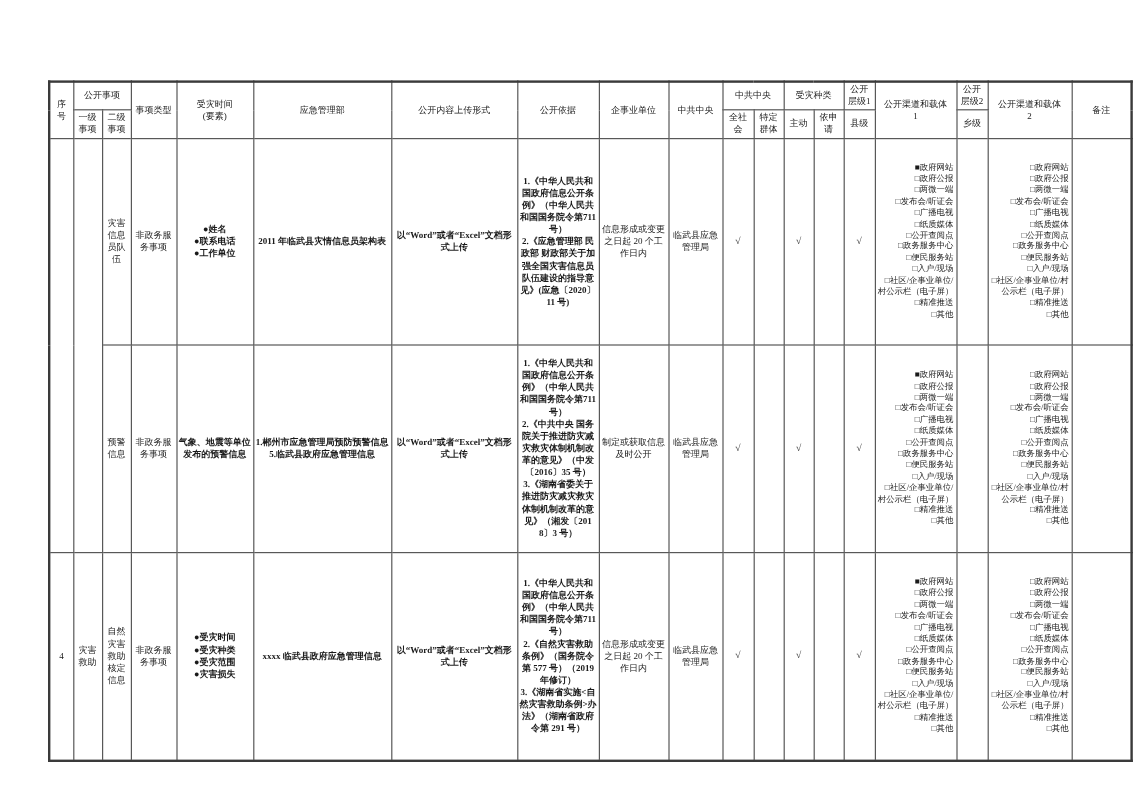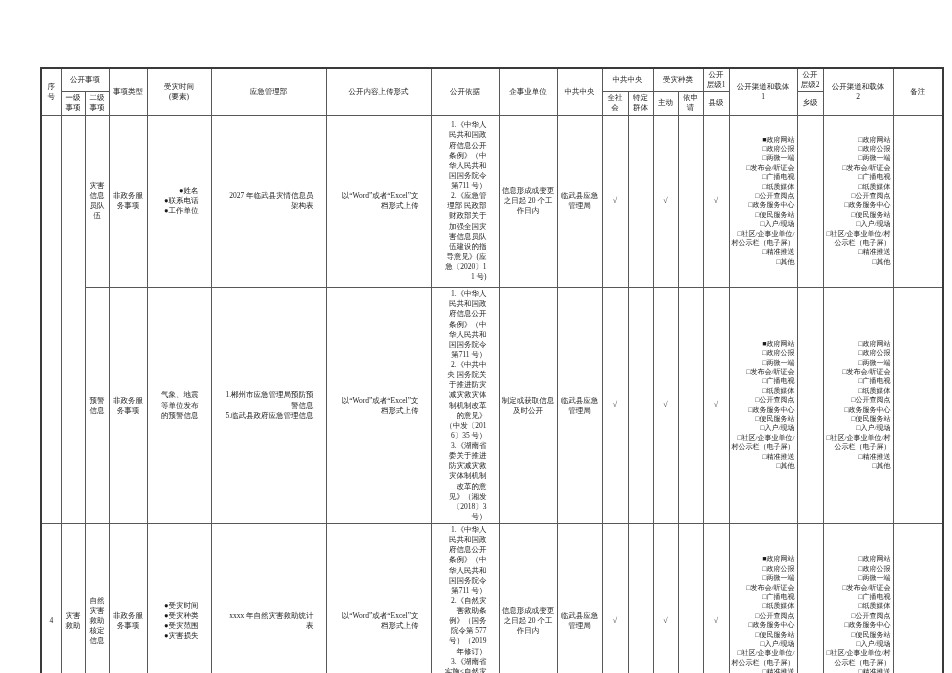--- a/index.html
+++ b/index.html
@@ -1,21 +1,21 @@
 <!DOCTYPE html>
 <html><head>
 <meta charset="utf-8">
 <style>
   html,body{margin:0;padding:0;background:#ffffff;}
   body{width:952px;height:673px;font-family:"Liberation Serif","DejaVu Serif",serif;color:#1a1a1a;}
   .page{position:relative;width:952px;height:673px;background:#ffffff;overflow:hidden;}
   table.disclosure{position:absolute;left:40px;top:67px;width:902px;border-collapse:collapse;table-layout:fixed;border:2px solid #3a3a3a;}
   td{border:1px solid #585858;padding:1px 2px;font-size:7.5px;line-height:1.35;text-align:center;vertical-align:middle;white-space:pre-wrap;overflow:hidden;word-break:break-all;}
   td.hdr{font-size:7.5px;}
-  td.left{text-align:right;padding:1px 12px;}
+  td.left{text-align:center;padding:1px 1px;font-weight:bold;}
   td.channels{font-size:7px;line-height:9.4px;text-align:right;padding:20px 2px;vertical-align:middle;}
   .ch-line{white-space:normal;word-break:break-all;}
   td.check{font-size:8px;color:#333;}
 </style>
 </head>
 <body>
 
 <div class="page">
   <table class="disclosure">
     <colgroup>
@@ -86,21 +86,21 @@
       <td rowspan="2"></td>
       <td rowspan="2"></td>
       <td>灾害
 信息
 员队
 伍</td>
       <td>非政务服务事项</td>
       <td class="left">●姓名
 ●联系电话
 ●工作单位</td>
-      <td class="left">2027 年临武县灾情信息员架构表</td>
+      <td class="left">2011 年临武县灾情信息员架构表</td>
       <td class="left">以“Word”或者“Excel”文档形式上传</td>
       <td class="left">1.《中华人民共和国政府信息公开条例》（中华人民共和国国务院令第711 号）
 2.《应急管理部 民政部 财政部关于加强全国灾害信息员队伍建设的指导意见》(应急〔2020〕11 号)</td>
       <td>信息形成或变更之日起 20 个工作日内</td>
       <td>临武县应急管理局</td>
       <td class="check">√</td>
       <td class="check"></td>
       <td class="check">√</td>
       <td class="check"></td>
       <td class="check">√</td>
@@ -141,21 +141,21 @@
       <td>自然
 灾害
 救助
 核定
 信息</td>
       <td>非政务服务事项</td>
       <td class="left">●受灾时间
 ●受灾种类
 ●受灾范围
 ●灾害损失</td>
-      <td class="left">xxxx 年自然灾害救助统计表</td>
+      <td class="left">xxxx 临武县政府应急管理信息</td>
       <td class="left">以“Word”或者“Excel”文档形式上传</td>
       <td class="left">1.《中华人民共和国政府信息公开条例》（中华人民共和国国务院令第711 号）
 2.《自然灾害救助条例》（国务院令第 577 号）（2019 年修订）
 3.《湖南省实施&lt;自然灾害救助条例&gt;办法》（湖南省政府令第 291 号）</td>
       <td>信息形成或变更之日起 20 个工作日内</td>
       <td>临武县应急管理局</td>
       <td class="check">√</td>
       <td class="check"></td>
       <td class="check">√</td>
       <td class="check"></td>

